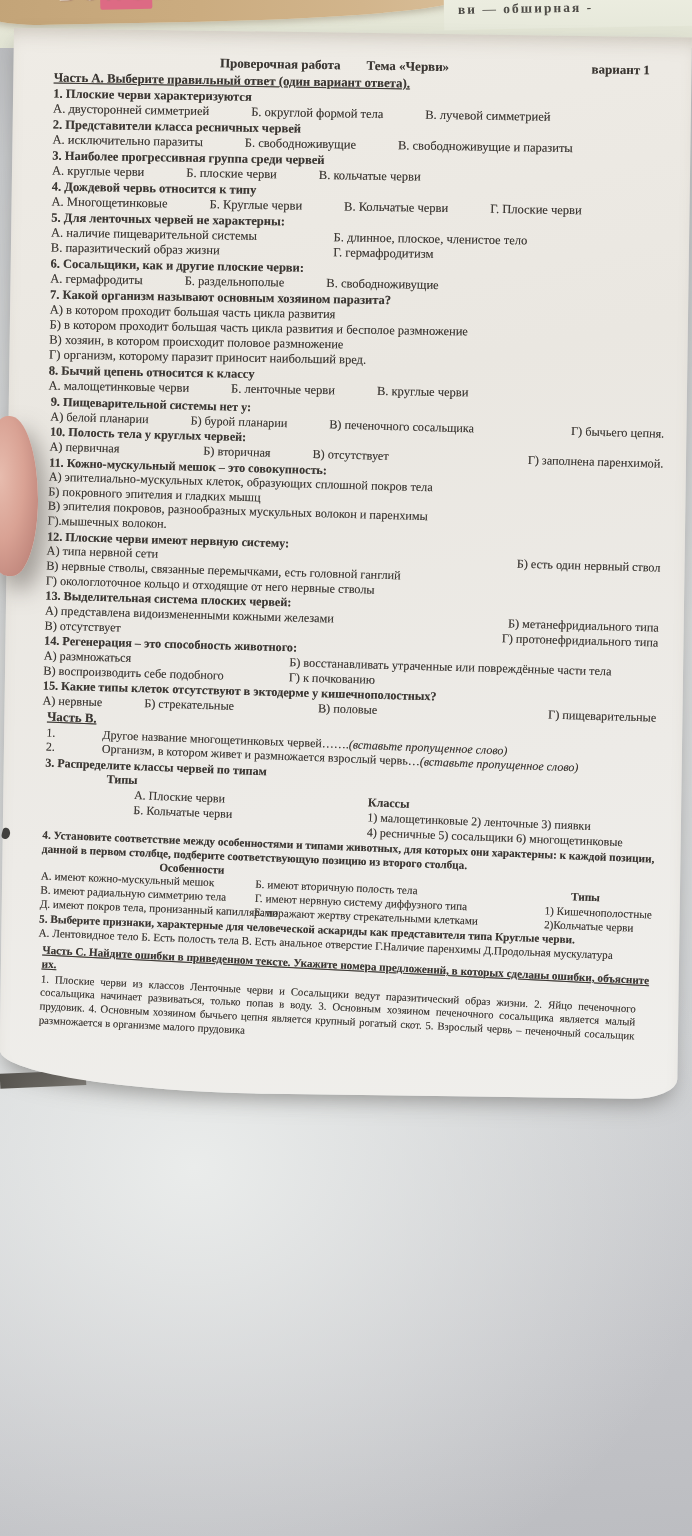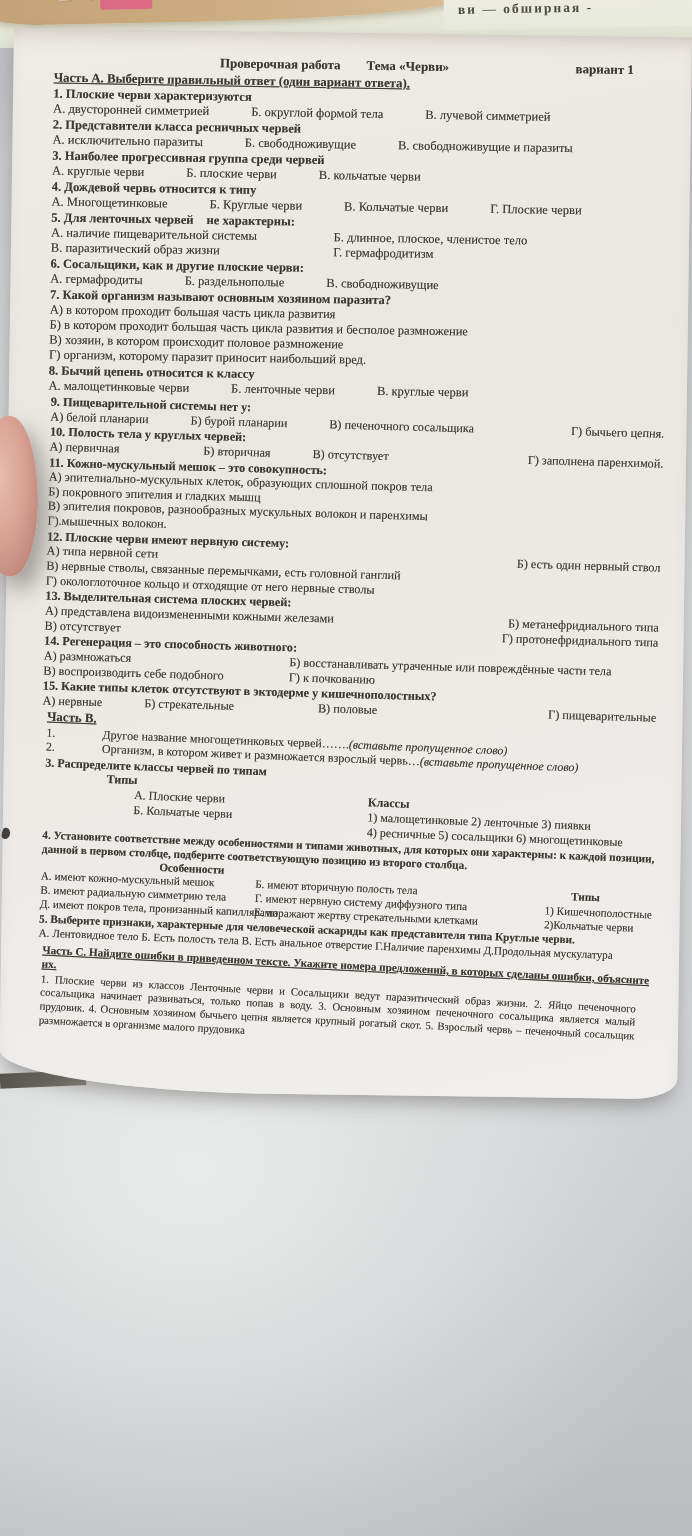--- a/index.html
+++ b/index.html
@@ -45,26 +45,26 @@
   .paper-inner{padding:24px 24px 0 40px;color:#3b3733;
     text-shadow:0 0 .6px rgba(70,64,58,.5);}
   .tilt{transform-origin:0 50%;}
   .t0{transform:rotate(.15deg);}
   .t1{transform:rotate(.8deg);}
   .t2{transform:rotate(1.45deg);}
   .t3{transform:rotate(2.1deg);}
   .title-row{display:flex;font-weight:bold;font-size:13px;white-space:nowrap;}
   .title-main{margin-left:166px;}
   .title-topic{margin-left:26px;}
-  .variant{margin-left:auto;margin-right:34px;}
+  .variant{margin-left:auto;margin-right:18px;}
   .heading{font-weight:bold;text-decoration:underline;font-size:12.8px;margin-top:2px;}
   .q-block{font-size:12.5px;line-height:1.2;}
   .t1 .q-block{font-size:12.2px;}
   .q{font-weight:bold;margin-top:1px;}
-  .q .uword{margin-left:10px;}
+  .q .uword{}
   .optline{display:flex;white-space:nowrap;}
   .optline span{margin-right:42px;}
   .optline span:last-child{margin-right:0;}
   .optline .push{margin-left:auto;margin-right:10px;}
   .optline .push-mid{margin-left:auto;margin-right:118px;}
   .optline .g-lg{margin-right:84px;}
   .two .c1{width:46%;margin-right:0;}
   .two .c40{width:40%;margin-right:0;}
   .stack div{white-space:nowrap;}
   

